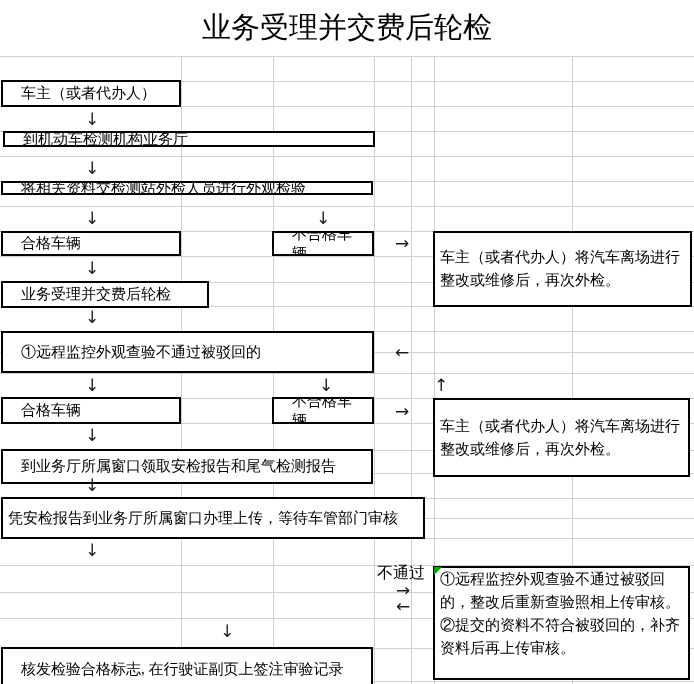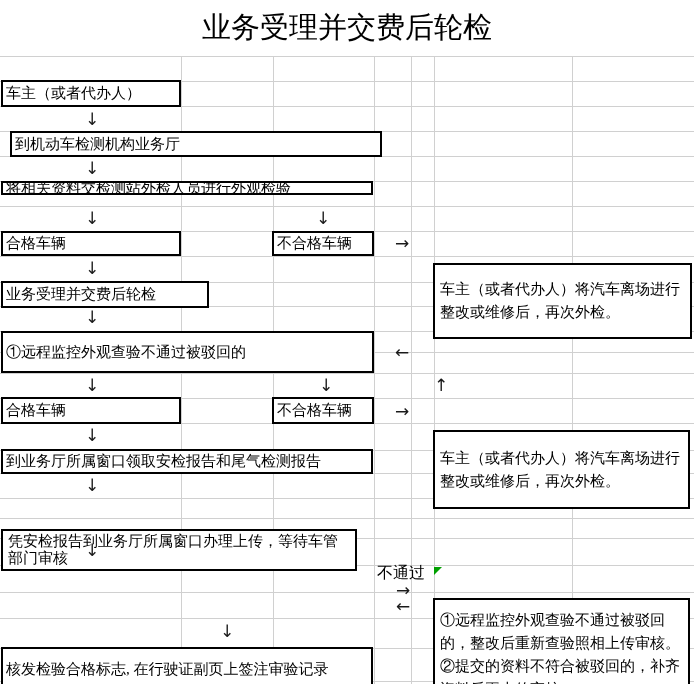--- a/index.html
+++ b/index.html
@@ -11,24 +11,24 @@
   .gl.h{left:0;width:694px;height:1px;}
   .gl.v{top:56px;width:1px;height:628px;}
   .title{
     position:absolute;left:0;top:0;width:694px;height:56px;
     display:flex;align-items:center;justify-content:center;
     font-size:29px;background:#fff;white-space:nowrap;
   }
   .box{
     position:absolute;box-sizing:border-box;border:2px solid var(--box-border,#000);
     background:#fff;display:flex;align-items:center;
-    font-size:15px;line-height:19px;padding:0 3px;overflow:hidden;z-index:2;
+    font-size:15px;line-height:19px;padding:0 18px;overflow:hidden;z-index:2;
   }
-  .box.multi{line-height:23px;padding:0 5px;margin-top:32px;}
-  .box.topalign{align-items:flex-start;padding-top:9px;}
+  .box.multi{line-height:23px;padding:0 5px;}
+  .box.topalign{align-items:flex-start;}
   .arw{
     position:absolute;font-family:"DejaVu Sans","Liberation Sans",sans-serif;
     font-size:17px;line-height:17px;color:#1a1a1a;z-index:2;
   }
   .lbl{position:absolute;font-size:16px;line-height:18px;z-index:2;white-space:nowrap;}
   .tri{
     position:absolute;left:1px;top:1px;width:0;height:0;z-index:3;
     border-top:8px solid var(--smart-green,#00a000);border-right:8px solid transparent;
   }
 </style>
@@ -71,21 +71,21 @@
       <div class="gl v" style="left: 434px;"></div>
       <div class="gl v" style="left: 572px;"></div>
     </div>
 
   <div class="title">业务受理并交费后轮检</div>
 
   <div class="box" style="left:1px;top:80px;width:180px;height:27px">车主（或者代办人）</div>
 
   <span class="arw" style="left:85px;top:111px">↓</span>
 
-  <div class="box" style="left:10px;top:131px;width:372px;height:26px">到机动车检测机构业务厅</div>
+  <div class="box" style="left:3px;top:131px;width:372px;height:16px">到机动车检测机构业务厅</div>
 
   <span class="arw" style="left:85px;top:160px">↓</span>
 
   <div class="box" style="left:1px;top:181px;width:372px;height:14px">将相关资料交检测站外检人员进行外观检验</div>
 
   <span class="arw" style="left:85px;top:210px">↓</span>
   <span class="arw" style="left:316px;top:210px">↓</span>
 
   <div class="box" style="left:1px;top:231px;width:180px;height:25px">合格车辆</div>
   <div class="box" style="left:272px;top:231px;width:102px;height:25px">不合格车辆</div>
@@ -111,25 +111,25 @@
 
   <div class="box" style="left:1px;top:397px;width:180px;height:27px">合格车辆</div>
   <div class="box" style="left:272px;top:397px;width:102px;height:27px">不合格车辆</div>
 
   <span class="arw" style="left:395px;top:403px">→</span>
 
   <div class="box multi" style="left:433px;top:398px;width:257px;height:79px">车主（或者代办人）将汽车离场进行整改或维修后，再次外检。</div>
 
   <span class="arw" style="left:85px;top:427px">↓</span>
 
-  <div class="box" style="left:1px;top:449px;width:372px;height:25px">到业务厅所属窗口领取安检报告和尾气检测报告</div>
+  <div class="box" style="left:1px;top:449px;width:372px;height:35px">到业务厅所属窗口领取安检报告和尾气检测报告</div>
 
   <span class="arw" style="left:85px;top:477px">↓</span>
 
-  <div class="box multi" style="left:1px;top:497px;width:356px;height:42px;line-height:17px">凭安检报告到业务厅所属窗口办理上传，等待车管部门审核</div>
+  <div class="box multi" style="left:1px;top:497px;width:424px;height:42px;line-height:17px">凭安检报告到业务厅所属窗口办理上传，等待车管部门审核</div>
 
   <span class="arw" style="left:85px;top:542px">↓</span>
 
 
   <span class="lbl" style="left:377px;top:564px">不通过</span>
   <span class="arw" style="left:396px;top:582px">→</span>
   <span class="arw" style="left:396px;top:598px">←</span>
 
   <div class="box multi topalign" style="left:433px;top:566px;width:257px;height:114px">①远程监控外观查验不通过被驳回的，整改后重新查验照相上传审核。②提交的资料不符合被驳回的，补齐资料后再上传审核。</div>
   <div class="box" style="left:433px;top:566px;width:257px;height:114px;border:none;background:transparent;z-index:3;pointer-events:none">

